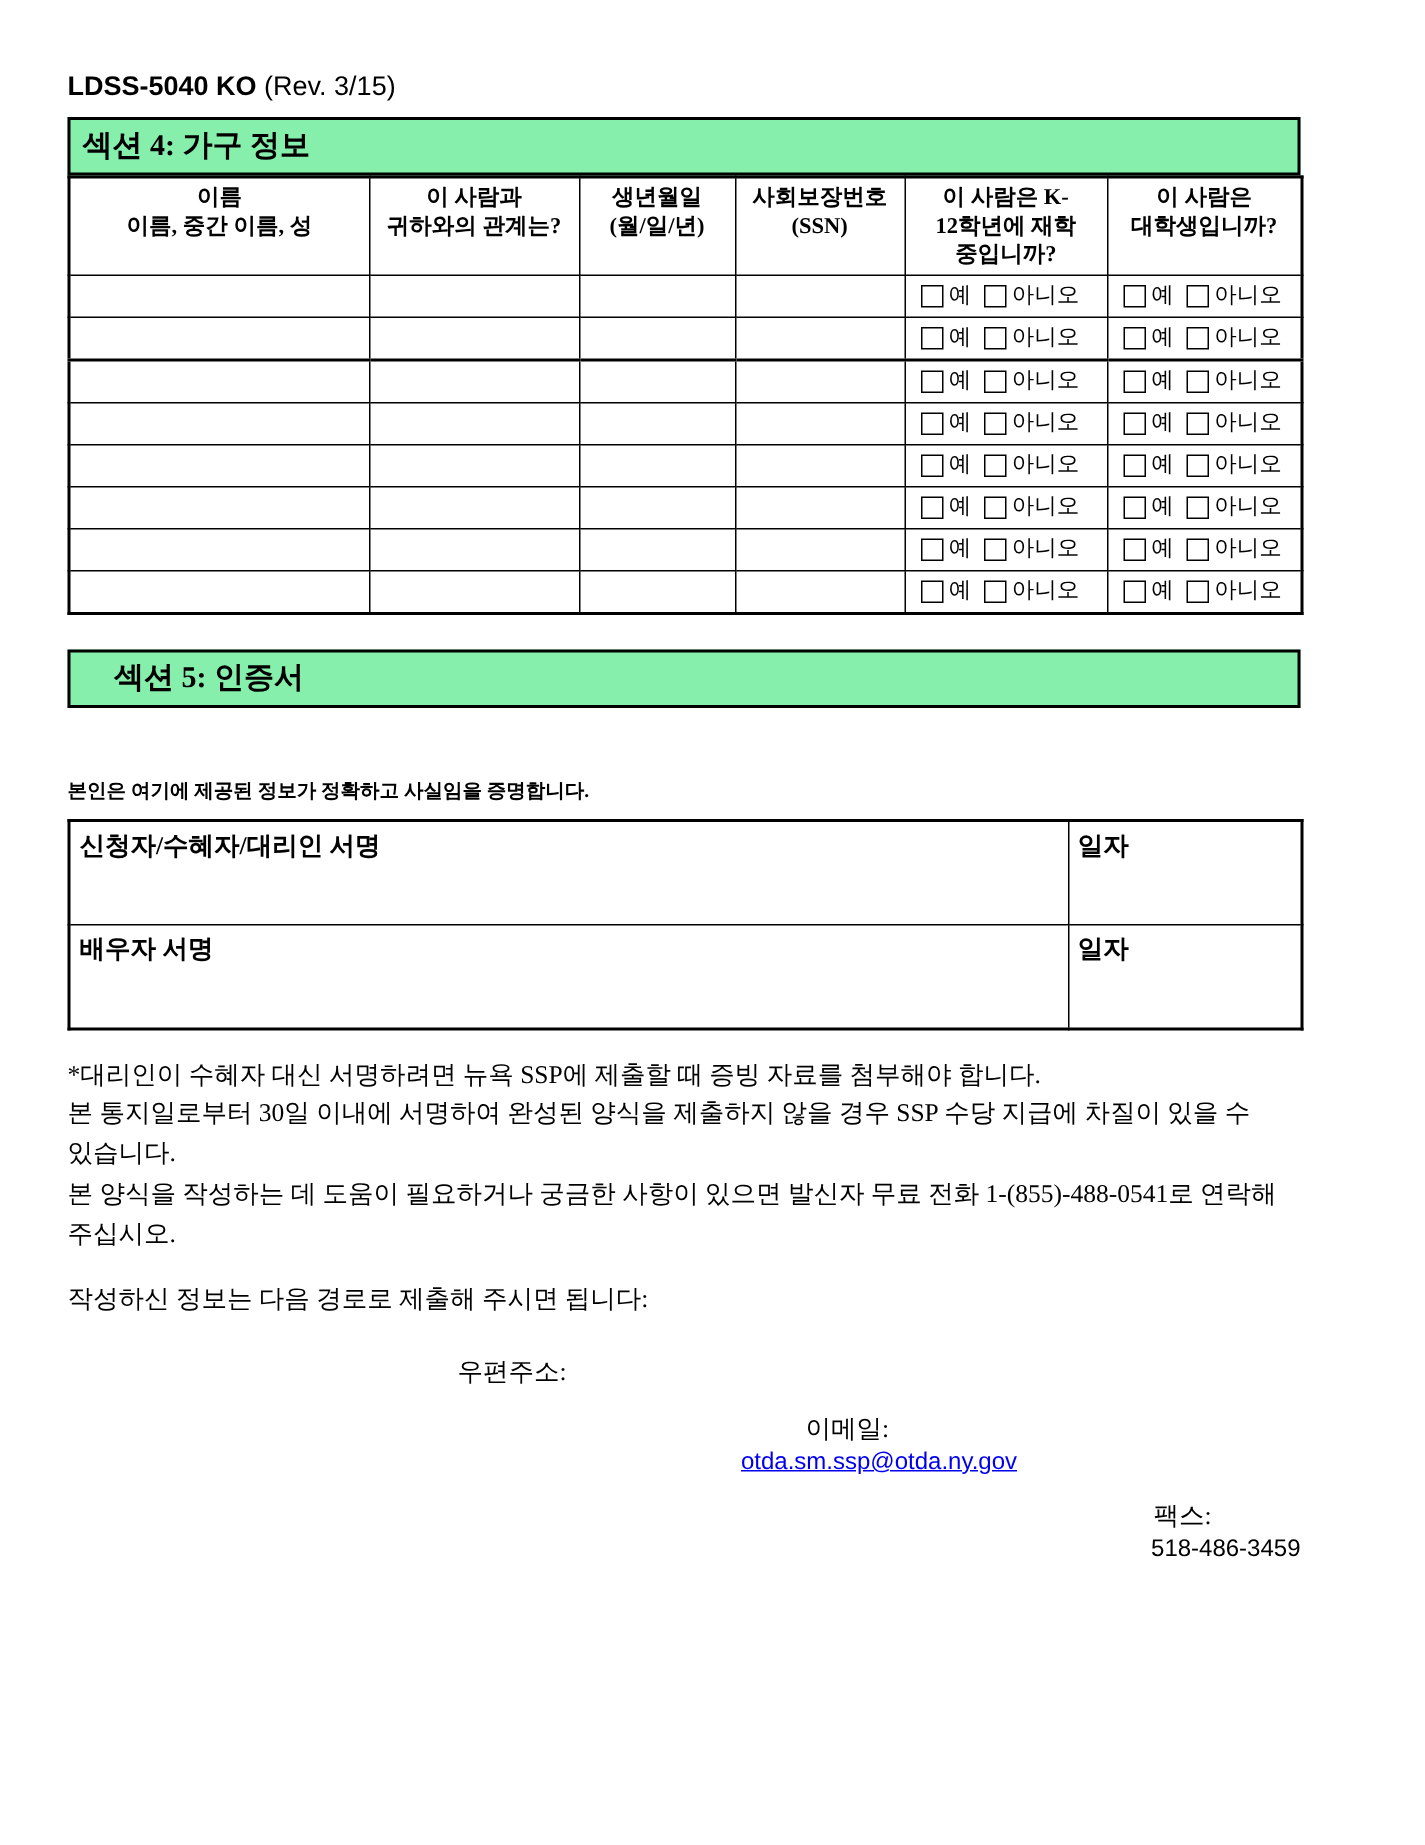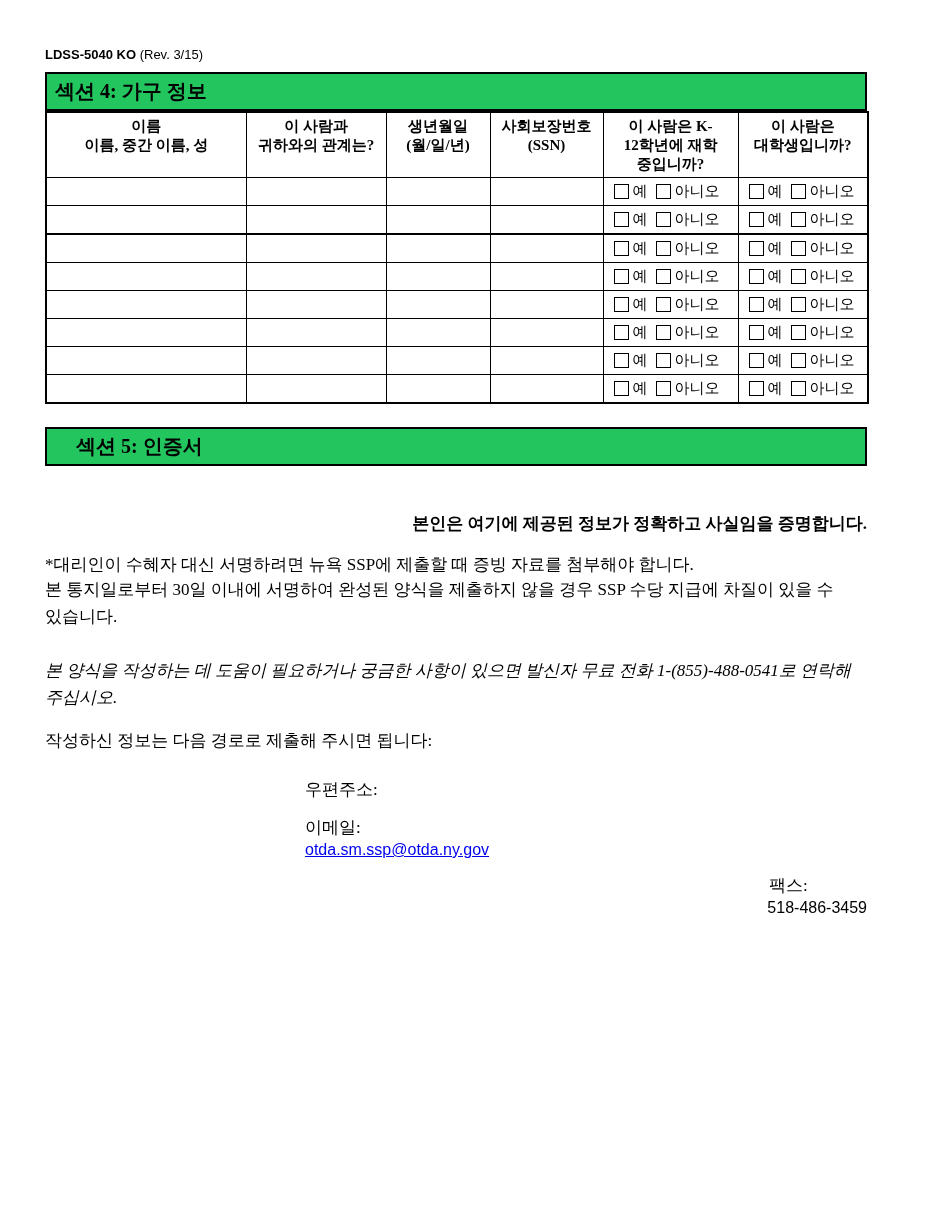--- a/index.html
+++ b/index.html
@@ -2,26 +2,26 @@
 <html><head>
 <meta charset="utf-8">
 <style>
   html,body{margin:0;padding:0;background:#ffffff;}
   body{width:950px;height:1230px;overflow:hidden;color:#000;
        font-family:"Liberation Serif","DejaVu Serif",serif;}
   .page{position:relative;width:950px;height:1230px;}
   .content{position:absolute;left:45px;top:0;width:822px;}
 
   
-  .doc-id{margin-top:47px;font-size:13px;
+  .doc-id{margin-top:47px;font-size:18px;
           font-family:"Liberation Sans","DejaVu Sans",sans-serif;}
   .doc-id .b{font-weight:bold;}
 
   
-  .section-bar{border:2px solid #000;background:#22c55e;
+  .section-bar{border:2px solid #000;background:#86efac;
                padding:4px 8px 5px 8px;font-size:20px;font-weight:bold;
                line-height:26px;}
   .bar4{margin-top:10px;}
   .bar5{margin-top:23px;padding-left:29px;}
 
   .intro{font-size:17px;line-height:22px;margin:14px 0 12px 0;}
 
   
   table{border-collapse:collapse;table-layout:fixed;border-radius:19px;}
   .hh{width:822px;border:2px solid #000;}
@@ -30,37 +30,37 @@
          padding:4px 2px 3px 2px;height:53px;}
   .hh td{border:1px solid #000;height:27px;padding:0;}
   .hh tr.thick-bottom td{border-bottom-width:2px;}
   .cb-cell{padding-left:5px !important;}
   .cb-wrap{display:flex;align-items:center;height:100%;padding-left:5px;}
   .cb{display:inline-block;width:13px;height:13px;border:1.5px solid #000;
       background:#fff;flex:0 0 auto;}
   .cbl{font-size:15px;margin:0 8px 0 4px;line-height:15px;}
   .cbl:last-child{margin-right:0;}
 
-  .certify{font-size:17px;font-weight:bold;margin:46px 0 10px 0;text-align:right;}
+  .certify{font-size:13px;font-weight:bold;margin:46px 0 10px 0;}
 
   
   .sig{width:822px;border:2px solid #000;margin-top:0;}
   .sig td{border:1.5px solid #000;vertical-align:top;
           font-size:17px;font-weight:bold;padding:4px 6px;height:60px;}
 
   .note{font-size:17px;margin:18px 0 0 0;}
   .para{font-size:17px;line-height:27px;margin:0;}
   .p30{max-width:800px;}
-  .phelp{margin-top:27px;max-width:810px;font-style:italic;}
+  .phelp{max-width:810px;}
   .psubmit{margin-top:16px;}
 
   
   .contact{margin-top:24px;}
   .crow{display:flex;align-items:flex-start;margin-left:260px;flex-direction:column;}
-  .crow-email{margin-top:15px;}
+  .crow-email{margin-top:15px;align-items:center;}
   .crow-fax{margin-top:14px;align-items:flex-end;}
   .clabel{font-size:17px;width:98px;flex:0 0 auto;}
   .cval{font-size:16px;line-height:21px;
         font-family:"Liberation Sans","DejaVu Sans",sans-serif;}
   .link{color:#0000ee;text-decoration:underline;cursor:pointer;}
 </style>
 </head>
 <body>
 
 <div class="page">
@@ -289,20 +289,36 @@
               </div>
             </td>
           </tr>
         </tbody>
     </table>
 
     <div class="section-bar bar5">섹션 5: 인증서</div>
 
     <p class="certify">본인은 여기에 제공된 정보가 정확하고 사실임을 증명합니다.</p>
 
+    <table class="sig">
+      <colgroup>
+        <col style="width:666px">
+          <col style="width:156px">
+      </colgroup>
+      <tbody>
+        <tr>
+          <td>신청자/수혜자/대리인 서명</td>
+          <td>일자</td>
+        </tr>
+        <tr>
+          <td>배우자 서명</td>
+          <td>일자</td>
+        </tr>
+      </tbody>
+    </table>
 
     <p class="note">*대리인이 수혜자 대신 서명하려면 뉴욕 SSP에 제출할 때 증빙 자료를 첨부해야 합니다.</p>
 
     <p class="para p30">본 통지일로부터 30일 이내에 서명하여 완성된 양식을 제출하지 않을 경우 SSP 수당 지급에 차질이 있을 수 있습니다.</p>
 
     <p class="para phelp">본 양식을 작성하는 데 도움이 필요하거나 궁금한 사항이 있으면 발신자 무료 전화 1-(855)-488-0541로 연락해 주십시오.</p>
 
     <p class="para psubmit">작성하신 정보는 다음 경로로 제출해 주시면 됩니다:</p>
 
     <div class="contact">

